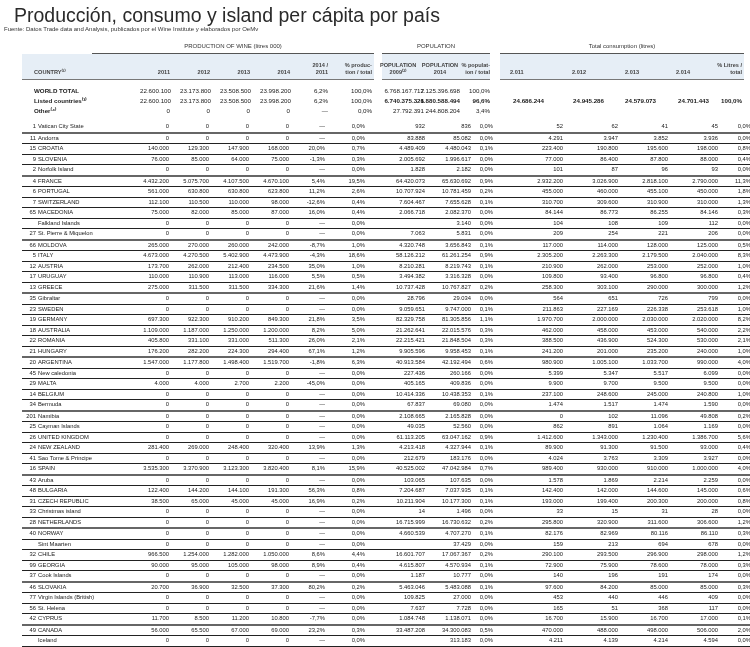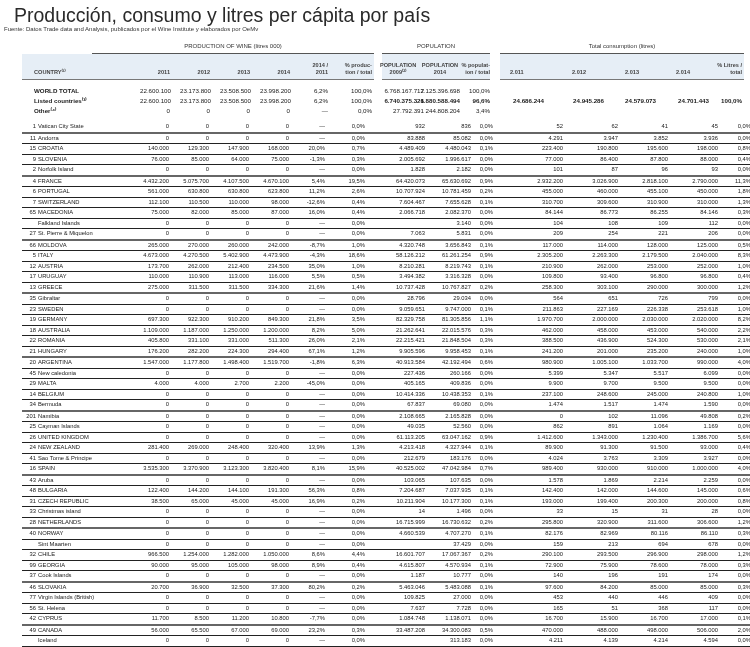--- a/index.html
+++ b/index.html
@@ -15,21 +15,21 @@
   table.data tr { border-bottom:1px solid #222; }
   table.data tr.thick { border-bottom:2px solid #666; }
   table.data td.name { text-align:left; padding-left:0; }
   .rank { display:inline-block; width:14px; text-align:right; margin-right:2px; }
   .gap { background:#fff; }
   .bold { font-weight:bold; }
 </style>
 </head>
 <body>
 
-<div class="title">Producción, consumo y litres per cápita por país</div>
+<div class="title">Producción, consumo y island per cápita por país</div>
 <div class="source">Fuente: Datos Trade data and Analysis, publicados por el Wine Institute y elaborados por OeMv</div>
 
 <div class="grp" style="left:92px;width:282px;">PRODUCTION OF WINE (litres 000)</div>
 <div class="grp" style="left:382px;width:108px;">POPULATION</div>
 <div class="grp" style="left:500px;width:244px;">Total consumption (litres)</div>
 
 <div class="hdrband"></div>
 <div class="hdrband" style="left:374px;width:8px;background:#fff;"></div>
 <div class="hdrband" style="left:490px;width:10px;background:#fff;"></div>
 

